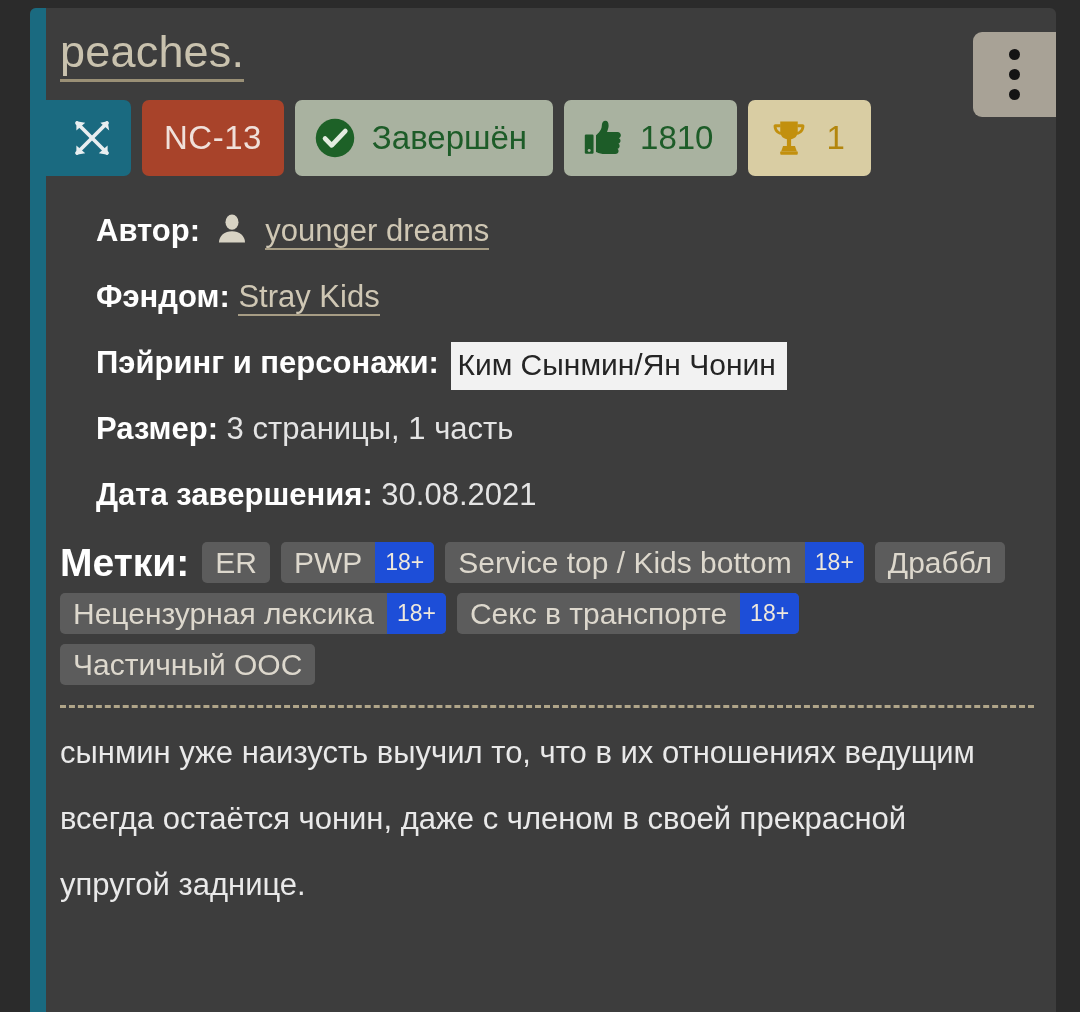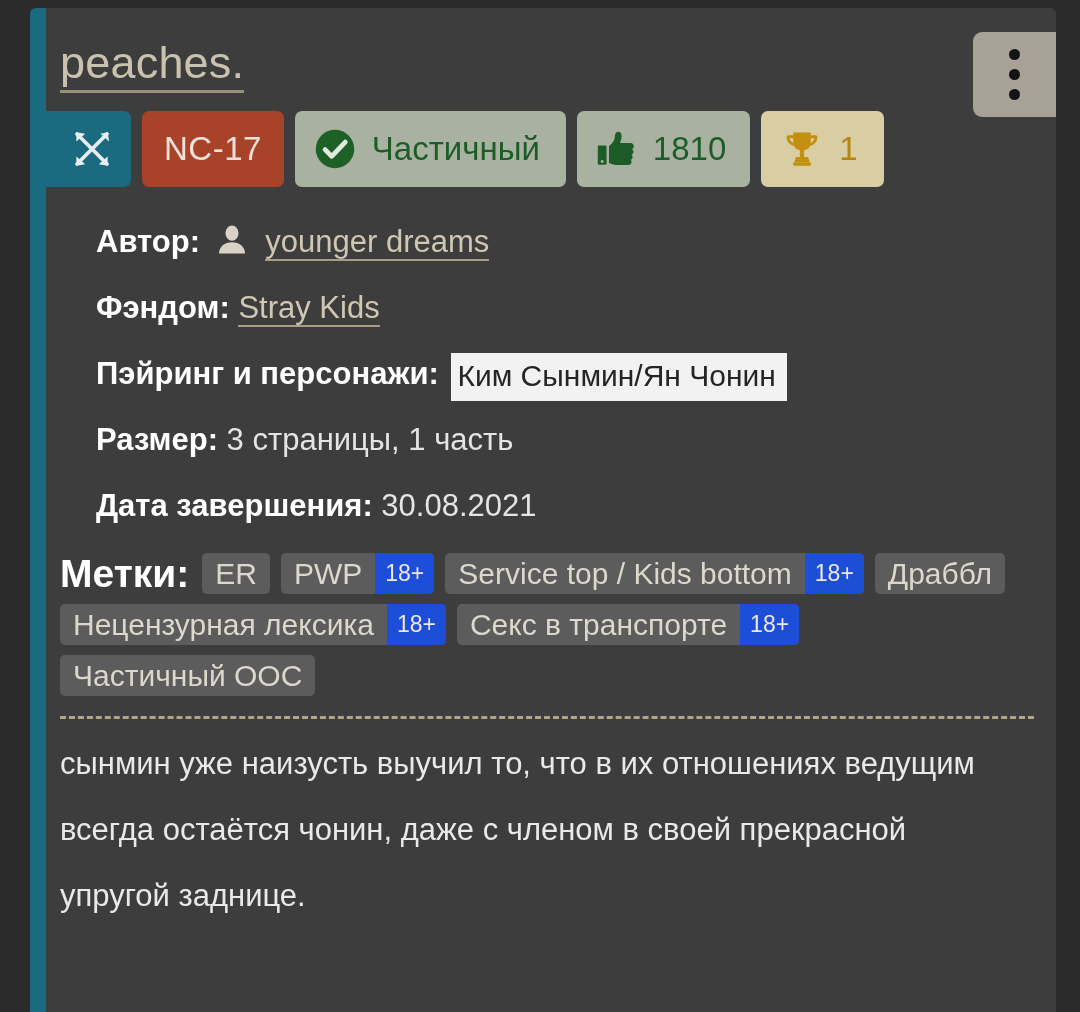--- a/index.html
+++ b/index.html
@@ -85,21 +85,20 @@
     display: inline-block;
     font-size: 45px;
     line-height: 52px;
     color: #c9c2ae;
     text-decoration: none;
     border-bottom: 3px solid #9a9076;
     padding-bottom: 1px;
     font-weight: 400;
     letter-spacing: 0.2px;
     cursor: pointer;
-    margin-top: 11px;
   }
 
   
   .badges {
     display: flex;
     align-items: stretch;
     gap: 11px;
     margin-bottom: 22px;
     height: 76px;
   }
@@ -276,30 +275,30 @@
               <g fill="#e8eef0">
                 <path d="M19.8 3.6 L20.6 8.2 L16.2 4.4 Z"></path>
                 <path d="M4.2 3.6 L8.6 4.4 L4.2 8.2 Z"></path>
                 <path d="M19.8 20.4 L15.4 19.6 L19.8 15.8 Z"></path>
                 <path d="M4.2 20.4 L4.2 15.8 L8.6 19.6 Z"></path>
               </g>
             </svg>
           </span>
         </div>
 
-        <div class="badge badge-rating">NC-17</div>
+        <div class="badge badge-rating">NC-13</div>
 
         <div class="badge badge-status">
           <span>
             <svg class="icon-svg" width="44" height="44" viewBox="0 0 24 24" aria-hidden="true">
               <circle cx="12" cy="12" r="10.5" fill="#1d6127"></circle>
               <path d="M6.6 12.3 L10.2 16 L17.6 8.2" stroke="#e3ece0" stroke-width="2.6" fill="none" stroke-linecap="round" stroke-linejoin="round"></path>
             </svg>
           </span>
-          <span>Частичный</span>
+          <span>Завершён</span>
         </div>
 
         <div class="badge badge-likes">
           <span>
             <svg class="icon-svg" width="42" height="42" viewBox="0 0 24 24" aria-hidden="true">
               <g fill="#1d5c28">
                 <rect x="1.6" y="10" width="5" height="11" rx="0.7"></rect>
                 <circle cx="4.1" cy="19.1" r="0.85" fill="#a9b2a0"></circle>
                 <path d="M8 10.4 C8 10.4 11.3 8.1 11.3 5.2 C11.3 3.2 12.2 2.2 13.4 2.2 C14.6 2.2 15.2 3.3 15.2 4.9 C15.2 6.6 14.3 8.6 14.3 8.6 L20.3 8.6 C21.4 8.6 22.2 9.4 22.2 10.4 C22.2 11.2 21.7 11.8 21.1 12.1 C21.7 12.4 22 12.9 22 13.6 C22 14.4 21.5 15 20.8 15.2 C21.3 15.5 21.5 16 21.5 16.6 C21.5 17.4 21 18 20.3 18.2 C20.7 18.5 20.9 18.9 20.9 19.4 C20.9 20.4 20.1 21.1 19 21.1 L11.8 21.1 C10.3 21.1 8 20 8 20 Z"></path>
               </g>

